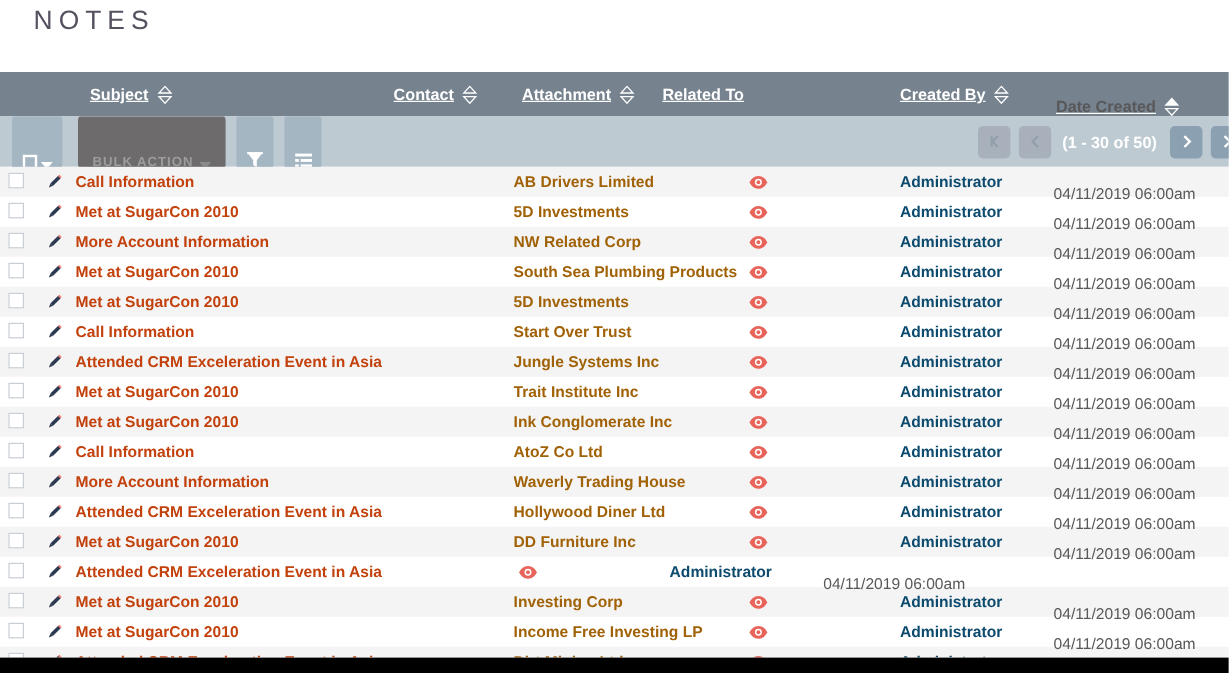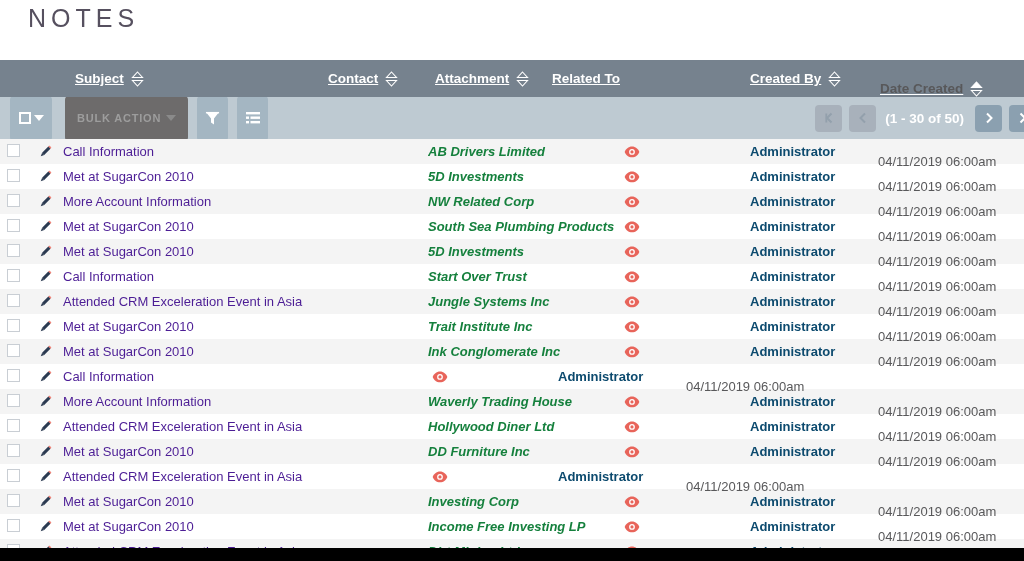--- a/index.html
+++ b/index.html
@@ -7,21 +7,21 @@
   body {
     background: #ffffff;
     font-family: "Liberation Sans", sans-serif;
     position: relative;
   }
 
   
   .page-title {
     position: absolute;
     top: 4px; left: 28px;
-    font-size: 25px;
+    font-size: 22px;
     font-weight: 300;
     letter-spacing: 5px;
     color: #56505f;
   }
 
   
   .listview { position: absolute; top: 60px; left: 0; width: 1024px; }
 
   
   .c-check     { width: 30px;  flex: none; }
@@ -60,21 +60,21 @@
     align-items: center;
     padding: 0 8px;
     overflow: hidden;
   }
   .tb-btn {
     background: #a4b6c2;
     border: none;
     border-radius: 4px;
     height: 45px;
     display: flex;
-    align-items: center;
+    align-items: flex-end;
     justify-content: center;
     cursor: pointer;
   }
   .btn-selectall { width: 42px; gap: 3px; margin-left: 2px; }
   .sel-box { width: 12px; height: 12px; border: 2px solid #ffffff; background: transparent; }
   .sel-caret { width: 0; height: 0; border-left: 5px solid transparent; border-right: 5px solid transparent; border-top: 6px solid #ffffff; }
   .btn-bulk {
     background: #6d6b6b;
     color: #9d9d9d;
     font-size: 11px;
@@ -119,35 +119,34 @@
     border: 1px solid #c9ced4;
     margin-left: 7px;
     display: inline-block;
     cursor: pointer;
   }
   .c-edit { padding-left: 8px; line-height: 0; }
   .pencil { cursor: pointer; display: inline-block; line-height: 0; }
 
   .c-subject { padding-left: 1px; overflow: hidden; white-space: nowrap; }
   a.subject-link {
-    color: #4c1d95;
-    font-weight: normal;
+    color: #c2410c;
+    font-weight: bold;
     text-decoration: none;
     cursor: pointer;
     margin-top: 39px;
   }
   .c-related { overflow: hidden; white-space: nowrap; }
   a.related-link {
-    color: #15803d;
+    color: #a16207;
     font-weight: bold;
     text-decoration: none;
     border-bottom: 1px dashed #e0877f;
     padding-bottom: 1px;
     cursor: pointer;
-    font-style: italic;
   }
   .c-attach { padding-left: 4px; line-height: 0; }
   .eye { cursor: pointer; display: inline-block; line-height: 0; }
   .c-createdby { padding-left: 10px; overflow: hidden; white-space: nowrap; }
   a.createdby-link {
     color: #0c4a6e;
     font-weight: bold;
     text-decoration: none;
     border-bottom: 1px dashed #f0a29a;
     padding-bottom: 1px;
@@ -552,20 +551,21 @@
           <g transform="rotate(45 8 8)">
             <rect x="6.4" y="0.5" width="3.2" height="2.2" rx="0.6" fill="#f08377"></rect>
             <rect x="6.4" y="2.2" width="3.2" height="9.3" fill="#2b3a51"></rect>
             <path d="M6.4 11.5 L8 15.2 L9.6 11.5 Z" fill="#2b3a51"></path>
           </g>
         </svg>
       </span>
     </div>
     <div class="c-subject"><a class="subject-link">Call Information</a></div>
     <div class="c-contact"></div>
+    <div class="c-related"><a class="related-link">AtoZ Co Ltd</a></div>
     <div class="c-attach">
       <span class="eye">
         <svg width="16" height="16" viewBox="0 0 16 16">
           <path fill="#e8645a" d="M8 2.6 C4.4 2.6 1.7 5.2 0.7 7.9 C1.7 10.7 4.4 13.3 8 13.3 C11.6 13.3 14.3 10.7 15.3 7.9 C14.3 5.2 11.6 2.6 8 2.6 Z"></path>
           <circle cx="8" cy="7.9" r="2.9" fill="#ffffff"></circle>
           <circle cx="8" cy="7.9" r="1.6" fill="#e8645a"></circle>
         </svg>
       </span>
     </div>
     <div class="c-createdby"><a class="createdby-link">Administrator</a></div>

